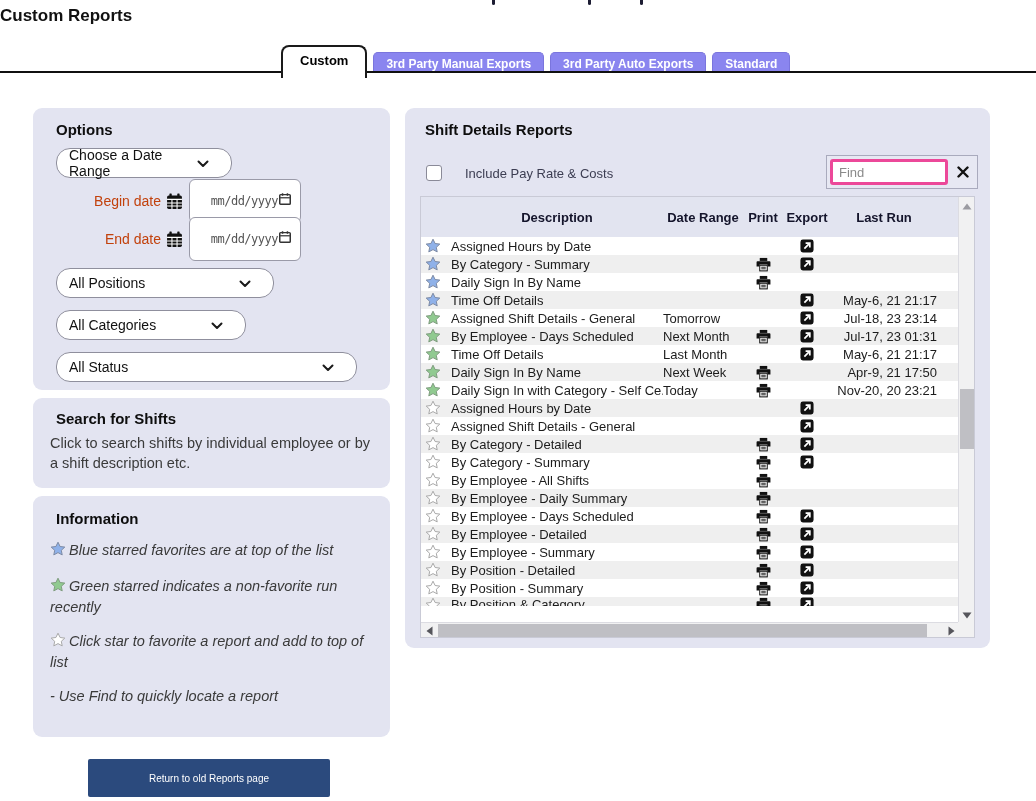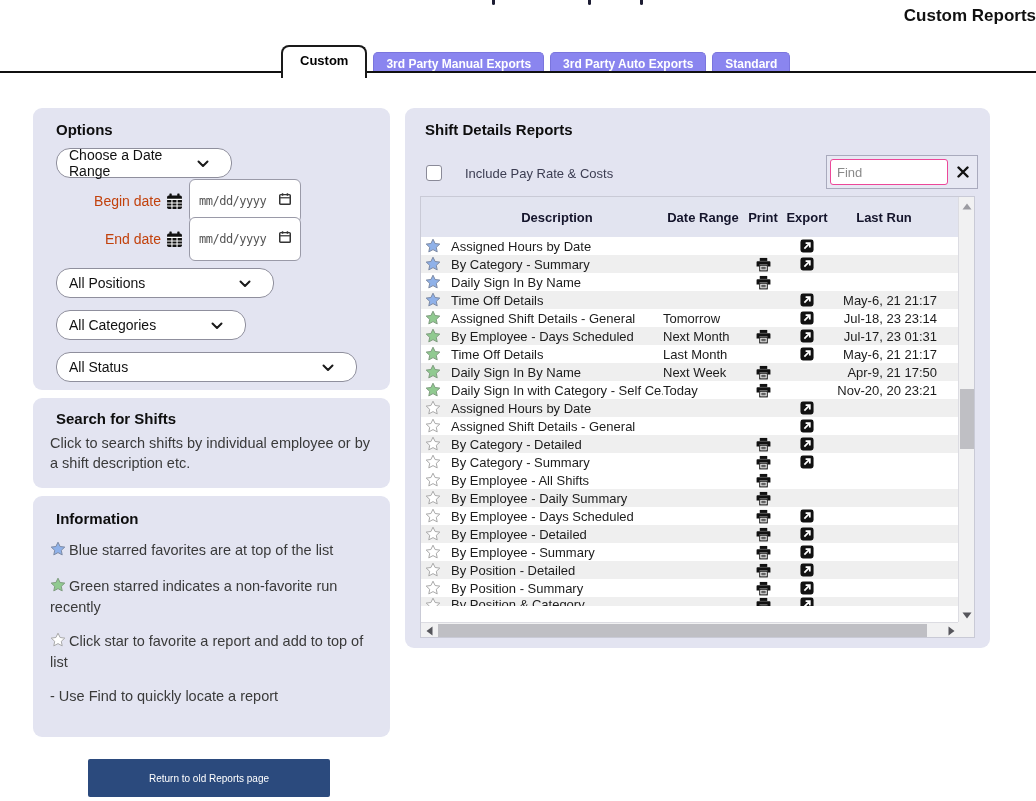--- a/index.html
+++ b/index.html
@@ -3,67 +3,67 @@
 <meta charset="utf-8">
 <style>
   * { margin:0; padding:0; box-sizing:border-box; }
   html,body { background:#fff; }
   body { font-family:"Liberation Sans", sans-serif; color:#1c1c1c; }
   #page { position:relative; width:1036px; height:801px; background:#fff; overflow:hidden; }
 
   
   .remnant { position:absolute; top:0; width:3px; height:5px; background:#1d1d33; border-radius:0 0 2px 2px; }
 
-  .page-title { position:absolute; top:6px; left:0; width:1036px; text-align:right; font-size:17px; font-weight:bold; color:#111; }
+  .page-title { position:absolute; top:6px; left:0; width:1036px; text-align:left; font-size:17px; font-weight:bold; color:#111; }
 
   
   .tabbar { position:absolute; top:44px; left:0; width:1036px; height:29px; border-bottom:2px solid #101010; display:flex; align-items:flex-end; padding-left:281px; gap:6px; }
   .tab { cursor:default; white-space:nowrap; }
   .tab.purple { background:#8a85ef; color:#fff; font-weight:bold; font-size:12px; padding:4px 12px 0; border-radius:5px 5px 0 0; border:1px solid #7a75dd; border-bottom:none; }
   .tab.active { position:relative; z-index:2; background:#fff; color:#000; font-weight:bold; font-size:13px; padding:6px 17px 10px; border:2px solid #1a1a1a; border-bottom:none; border-radius:8px 8px 0 0; margin-bottom:-7px; }
 
   .panel { position:absolute; background:#e3e4f1; border-radius:9px; }
   .panel h2 { font-size:15px; font-weight:bold; color:#0e0e0e; }
 
   
   #options { left:33px; top:108px; width:357px; height:282px; }
   #options h2 { margin:13px 0 10px 23px; }
   .sel { background:#fff; border:1px solid #8f8f9d; border-radius:14px; height:30px; display:flex; align-items:center; justify-content:space-between; padding:0 22px 0 12px; font-size:14px; color:#111; margin-left:23px; cursor:default; }
   .sel + .sel { margin-top:12px; }
   .daterow { display:flex; align-items:center; margin:8px 0 0 30px; height:30px; }
   .daterow .dlabel { width:98px; text-align:right; font-size:14px; color:#c2410c; }
   .daterow .cal { margin:0 6px 0 5px; display:flex; }
-  .dateinput { width:112px; height:44px; background:#fff; border:1px solid #9a9aa8; border-radius:6px; display:flex; align-items:center; justify-content:space-between; padding:0 8px 0 9px; }
+  .dateinput { width:112px; height:44px; background:#fff; border:1px solid #9a9aa8; border-radius:6px; display:flex; align-items:center; justify-content:flex-end; padding:0 8px 0 9px; }
   .dateinput .ph { font-family:"DejaVu Sans Mono", monospace; font-size:12px; color:#555; letter-spacing:-0.5px; }
   #opt-sel-range { width:176px; margin-bottom:4px; }
   #opt-sel-pos { width:218px; margin-top:14px; }
   #opt-sel-cat { width:190px; }
   #opt-sel-status { width:301px; }
 
   
   #search { left:33px; top:398px; width:357px; height:90px; }
   #search h2 { margin:12px 0 6px 23px; }
   #search p { font-size:14.5px; color:#3a3a3a; margin:0 16px 0 17px; line-height:1.4; }
 
   
   #info { left:33px; top:496px; width:357px; height:241px; }
   #info h2 { margin:14px 0 4px 23px; }
-  .info-item { font-size:14.5px; color:#3a3a3a; margin:14px 16px 0 17px; line-height:1.35; }
+  .info-item { font-size:14.5px; color:#3a3a3a; margin:14px 16px 0 17px; line-height:1.35;font-style:italic; }
   .info-item .istar { display:inline-block; vertical-align:-2px; margin-right:3px; }
 
   .return-btn { position:absolute; left:88px; top:759px; width:242px; height:38px; background:#2b4a7d; color:#fff; font-family:"Liberation Sans", sans-serif; font-size:10px; font-weight:normal; border:none; border-radius:2px; cursor:pointer; }
 
   
   #reports { left:405px; top:108px; width:585px; height:540px; }
   #reports h2 { margin:13px 0 0 20px; }
   .payrow { position:absolute; left:21px; top:57px; display:flex; align-items:center; gap:23px; }
   .checkbox { width:16px; height:16px; background:#fff; border:1px solid #8a8a98; border-radius:3px; cursor:pointer; }
   .paylabel { font-size:13px; color:#3c3d52; }
   .findgroup { position:absolute; right:12px; top:47px; width:152px; height:34px; border:1px solid #a9aabd; background:#e7e8f3; display:flex; align-items:center; }
-  .findgroup input { width:118px; height:26px; margin-left:3px; border:1px solid #ec4899; border-radius:3px; padding:0 6px; font-family:"Liberation Sans", sans-serif; font-size:13px; color:#be185d; background:#fff; }
+  .findgroup input { width:118px; height:26px; margin-left:3px; border:3px solid #ec4899; border-radius:3px; padding:0 6px; font-family:"Liberation Sans", sans-serif; font-size:13px; color:#be185d; background:#fff; }
   .findgroup input::placeholder { color:#8a8a8a; }
   .clearx { flex:1; text-align:center; cursor:pointer; display:flex; justify-content:center; }
 
   
   .tbl { position:absolute; left:15px; top:88px; width:555px; height:442px; background:#fff; border:1px solid #c9cad6; }
   .thead { position:absolute; left:0; top:0; width:538px; height:40px; background:#e2e4f0; display:flex; align-items:center; font-size:13px; font-weight:bold; color:#14142b; }
   .trow { display:flex; align-items:center; height:18px; font-size:13px; color:#1c1c1c; background:#fff; }
   .trow.alt { background:#efefef; }
   .trow.clipped { height:9px; overflow:hidden; align-items:flex-start; }
   .tbody { position:absolute; left:0; top:40px; width:538px; }

